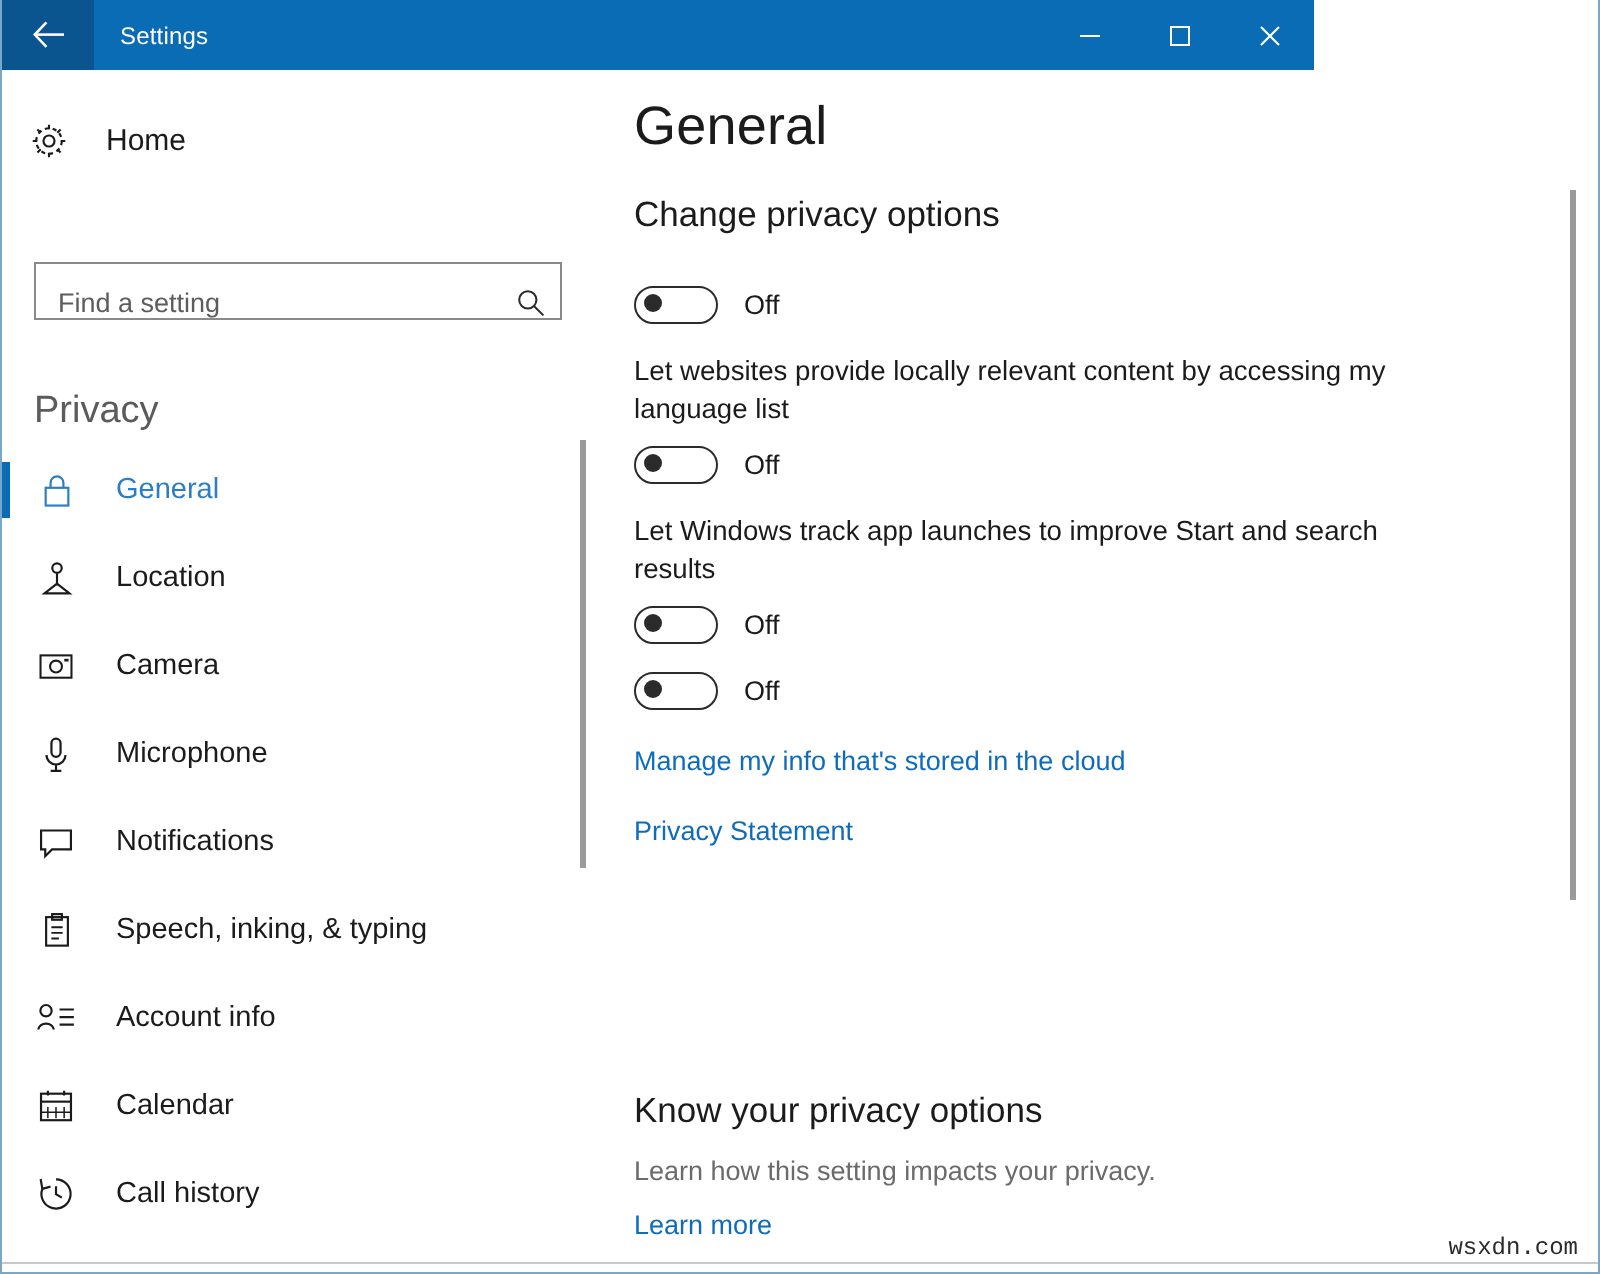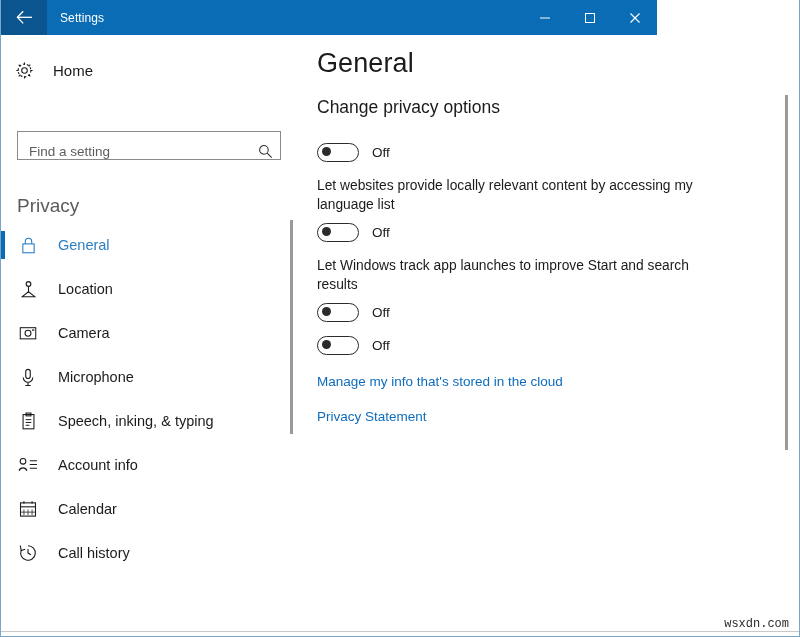--- a/index.html
+++ b/index.html
@@ -312,20 +312,29 @@
         <span class="nav-ic">
           <svg width="14" height="19" viewBox="0 0 14 20">
             <rect x="4.6" y="1.4" width="4.8" height="9.6" rx="2.4" fill="none" stroke="#1b1b1b" stroke-width="1.15"></rect>
             <path d="M2 10 a5 5 0 0 0 10 0" fill="none" stroke="#1b1b1b" stroke-width="1.15"></path>
             <path d="M7 15.2 V18.4 M4.2 18.4 H9.8" stroke="#1b1b1b" stroke-width="1.15" fill="none"></path>
           </svg>
         </span>
         <span class="nav-label">Microphone</span>
       </div>
 
+      <div class="nav-item">
+        <span class="accent"></span>
+        <span class="nav-ic">
+          <svg width="18" height="17" viewBox="0 0 19 18">
+            <path d="M1.6 2.4 H17.4 V12.4 H7.4 L3.8 16 V12.4 H1.6 Z" fill="none" stroke="#1b1b1b" stroke-width="1.15"></path>
+          </svg>
+        </span>
+        <span class="nav-label">Notifications</span>
+      </div>
 
       <div class="nav-item">
         <span class="accent"></span>
         <span class="nav-ic">
           <svg width="15" height="19" viewBox="0 0 16 20">
             <rect x="2.2" y="2.6" width="11.6" height="15.2" fill="none" stroke="#1b1b1b" stroke-width="1.15"></rect>
             <rect x="5.4" y="1" width="5.2" height="3" fill="none" stroke="#1b1b1b" stroke-width="1.15"></rect>
             <path d="M5 8 H11 M5 11 H11 M5 14 H9" stroke="#1b1b1b" stroke-width="1.05"></path>
           </svg>
         </span>
@@ -422,20 +431,25 @@
 
       <div class="link-row">
         <span class="link">Manage my info that's stored in the cloud</span>
       </div>
       <div class="link-row">
         <span class="link">Privacy Statement</span>
       </div>
 
     </div>
 
+    <div id="know-section">
+      <div id="know-title">Know your privacy options</div>
+      <div id="know-sub">Learn how this setting impacts your privacy.</div>
+      <span id="know-link" class="link">Learn more</span>
+    </div>
 
     <div id="right-scroll"></div>
   </div>
 
   <div id="bottombar"></div>
   <div id="watermark">wsxdn.com</div>
 
 </div>
 
 </body></html>

